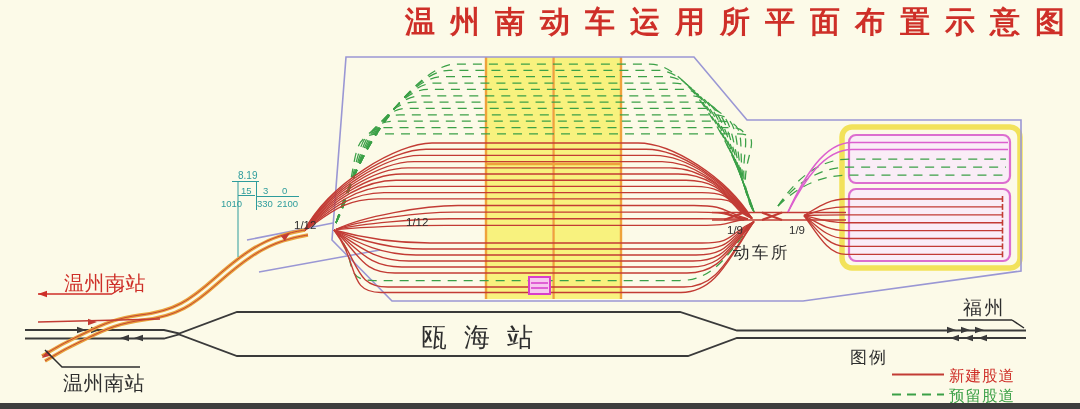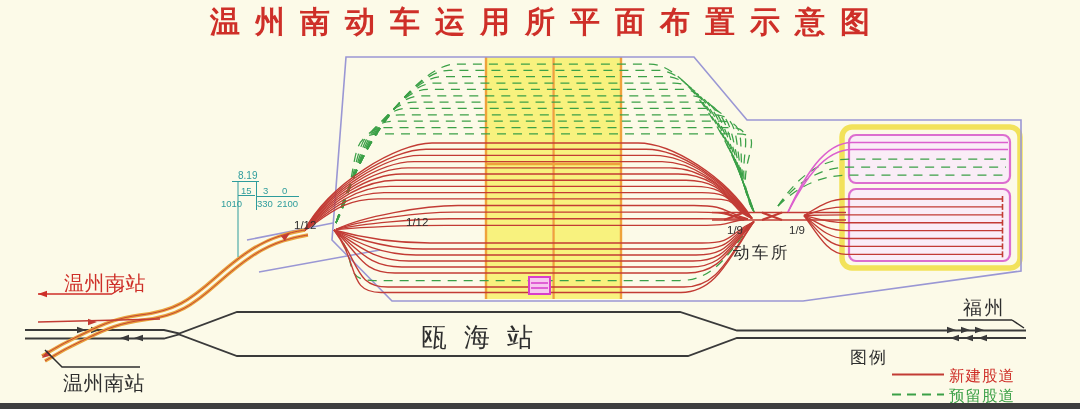--- a/index.html
+++ b/index.html
@@ -2,21 +2,21 @@
 <html><head>
 <meta charset="utf-8">
 <style>
   html,body{margin:0;padding:0;background:#e8e8e0;}
   .canvas{
     position:relative;width:1080px;height:409px;margin:0 auto;
     background:#FCFAE8;overflow:hidden;
     font-family:"Liberation Sans","DejaVu Sans",sans-serif;
   }
   .title{
-    position:absolute;top:2px;left:0;right:0;text-align:center;
+    position:absolute;top:2px;left:0;right:0;text-align:right;
     font-size:30px;font-weight:600;letter-spacing:15px;text-indent:15px;
     color:#CE2F28;white-space:nowrap;
   }
   svg{position:absolute;left:0;top:0;}
   .bottombar{position:absolute;left:0;bottom:0;width:100%;height:6px;background:#3E3E3E;}
   text{font-family:"Liberation Sans","DejaVu Sans",sans-serif;}
 </style>
 </head>
 <body>
 

